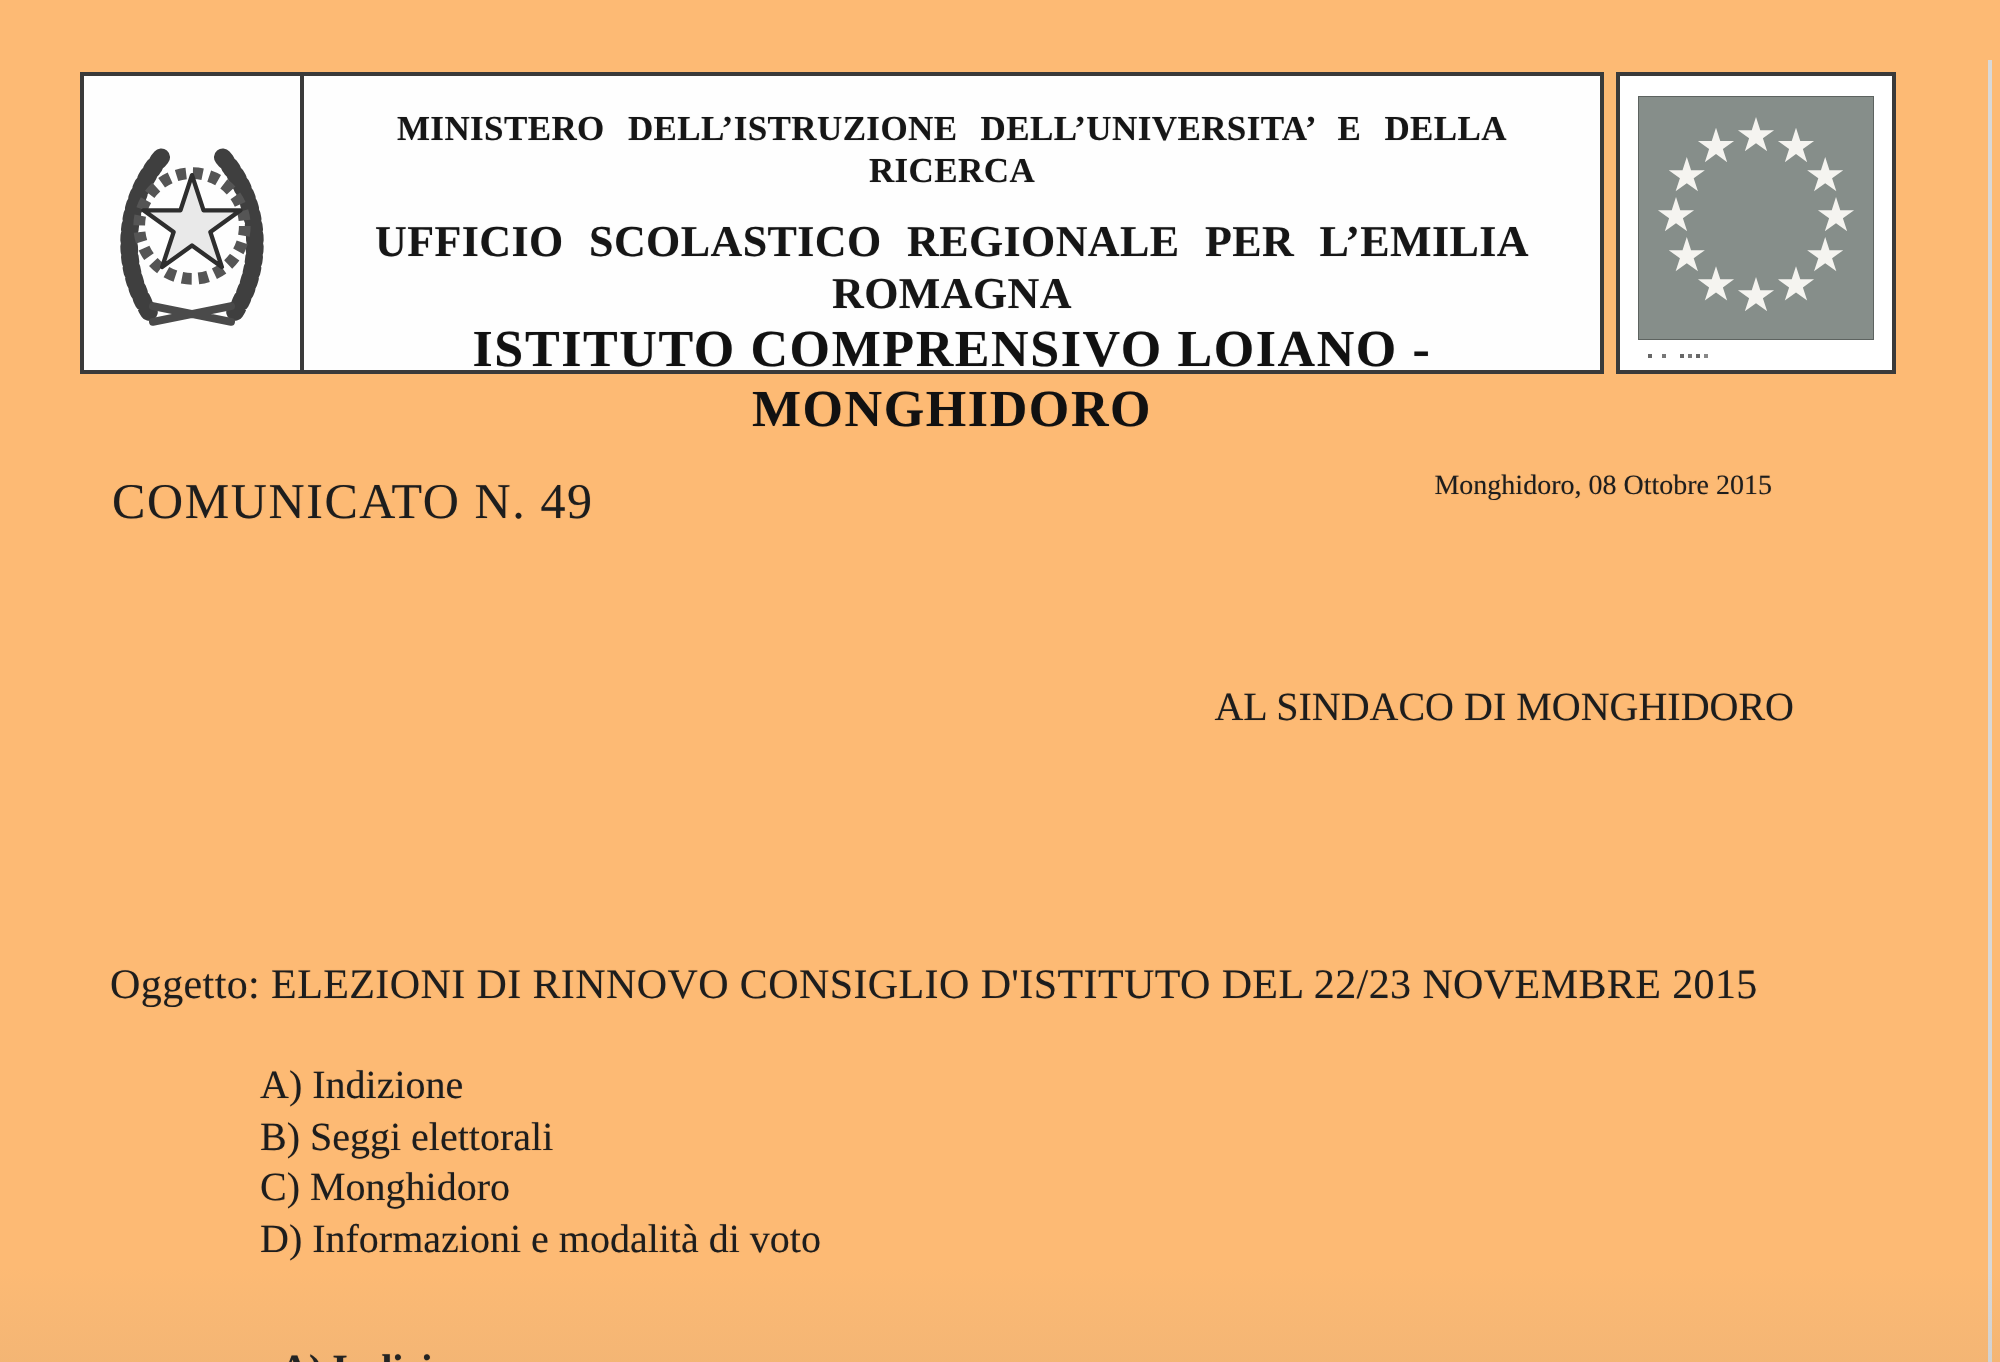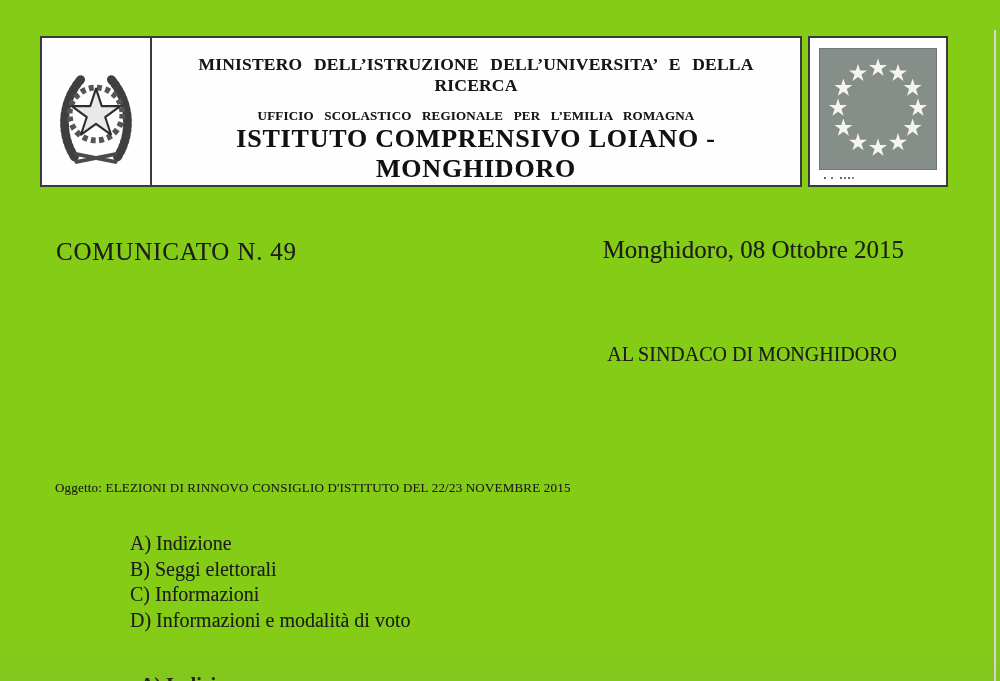--- a/index.html
+++ b/index.html
@@ -1,20 +1,20 @@
 <!DOCTYPE html>
 <html><head>
 <meta charset="utf-8">
 <style>
   * { margin:0; padding:0; box-sizing:border-box; }
   html,body { background:#ffffff; }
   .page {
     position:relative;
     width:1000px; height:681px;
-    background:#84cc16;
+    background:#fdba74;
     overflow:hidden;
     font-family:"Liberation Serif","DejaVu Serif",serif;
     color:#1d1d1d;
     text-shadow:0 0 0.5px rgba(20,20,20,0.35);
   }
   
   .header-main {
     position:absolute; left:40px; top:36px;
     width:762px; height:151px;
     border:2px solid #3a3a3a;
@@ -24,21 +24,21 @@
   .emblem-cell {
     width:110px; height:100%;
     border-right:2px solid #3a3a3a;
     display:flex; align-items:center; justify-content:center;
   }
   .emblem-cell svg { margin-top:8px; }
   .text-cell {
     flex:1; text-align:center; padding-top:16px;
   }
   .h-line1 { font-size:17.5px; font-weight:bold; word-spacing:7px; letter-spacing:0.2px; color:#161616; }
-  .h-line2 { font-size:13px; font-weight:bold; word-spacing:7px; letter-spacing:0.2px; margin-top:12px; color:#161616; }
+  .h-line2 { font-size:22px; font-weight:bold; word-spacing:7px; letter-spacing:0.2px; margin-top:12px; color:#161616; }
   .h-line3 { font-size:26px; font-weight:bold; letter-spacing:0.8px; color:#111; }
   .flag-box {
     position:absolute; left:808px; top:36px;
     width:140px; height:151px;
     border:2px solid #3a3a3a;
     background:#ffffff;
   }
   .flag-box svg { position:absolute; left:9px; top:10px; }
   .flag-caption {
     position:absolute; left:14px; bottom:6px;
@@ -49,32 +49,32 @@
     content:""; position:absolute; left:0; top:0;
     width:2px; height:2px; background:#666;
     box-shadow:7px 0 0 #777, 16px 0 0 #666, 20px 0 0 #777, 24px 0 0 #666, 28px 0 0 #888;
   }
   
   .comunicato {
     position:absolute; left:56px; top:238px;
     font-size:25px; letter-spacing:0.8px;
   }
   .date-line {
-    position:absolute; right:96px; top:236px;
-    font-size:25px;
+    position:absolute; right:114px; top:236px;
+    font-size:14px;
     margin-left:48px;
   }
   .recipients {
     position:absolute; right:103px; top:287px;
     text-align:right; font-size:20px; line-height:27px;
     white-space:pre;
   }
   .subject {
     position:absolute; left:55px; top:480px;
-    font-size:13px; letter-spacing:0.2px;
+    font-size:21px; letter-spacing:0.2px;
     white-space:pre;
     text-align:center;
   }
   .agenda {
     position:absolute; left:130px; top:531px;
     list-style:none; font-size:20px; line-height:25.5px;
   }
   .cutoff-line {
     position:absolute; left:140px; top:674px;
     font-size:20px; font-weight:bold;
@@ -149,21 +149,21 @@
     <div>AL SINDACO DI MONGHIDORO</div>
     
     
   </div>
 
   <div class="subject">Oggetto: ELEZIONI DI RINNOVO CONSIGLIO D'ISTITUTO DEL 22/23 NOVEMBRE 2015</div>
 
   <ul class="agenda">
     <li>A) Indizione</li>
     <li>B) Seggi elettorali</li>
-    <li>C) Informazioni</li>
+    <li>C) Monghidoro</li>
     <li>D) Informazioni e modalità di voto</li>
   </ul>
 
   <div class="cutoff-line">A) Indizione</div>
 
   <div class="page-edge-line"></div>
   <div class="bottom-fade"></div>
 </div>
 
 </body></html>

